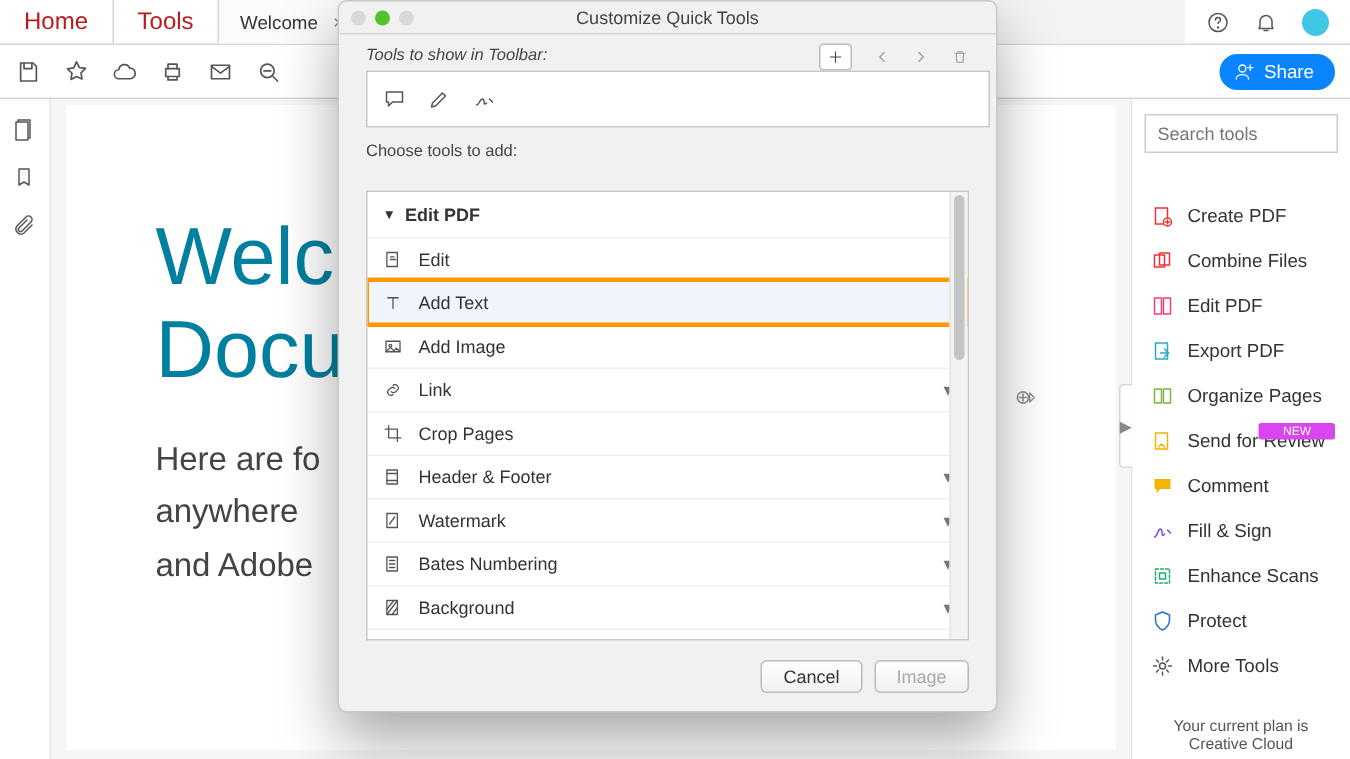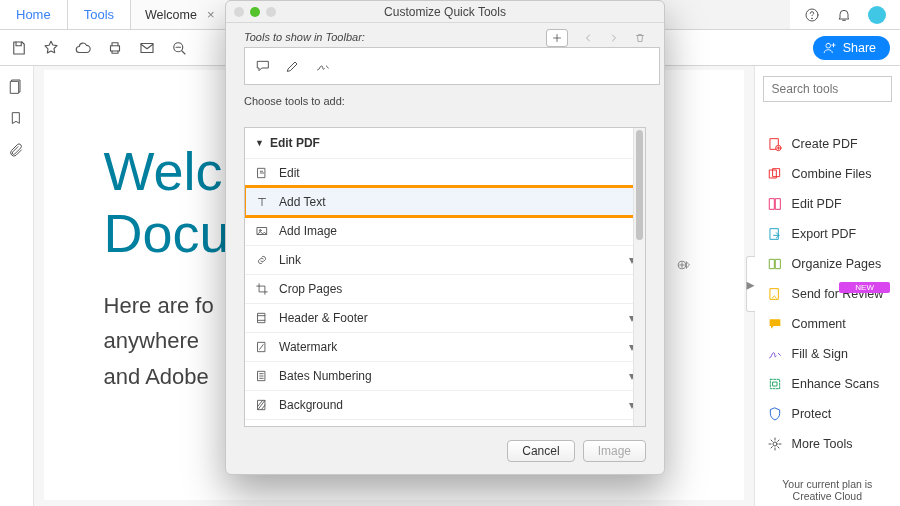--- a/index.html
+++ b/index.html
@@ -1,20 +1,20 @@
 <!DOCTYPE html>
 <html><head>
 <meta charset="utf-8">
 <style>
   * { box-sizing: border-box; margin: 0; padding: 0; font-family: -apple-system, BlinkMacSystemFont, "Segoe UI", Arial, sans-serif; }
   body { width: 900px; height: 506px; overflow: hidden; background: #fff; position: relative; }
 
   
   .topbar { height: 30px; display: flex; align-items: stretch; border-bottom: 1px solid #d6d6d6; background:#fff; }
-  .top-tab { padding: 0 16px; display:flex; align-items:center; font-size:13px; color:#3b82f6; border-right:1px solid #d6d6d6; cursor:pointer; }
+  .top-tab { padding: 0 16px; display:flex; align-items:center; font-size:16px; color:#b91c1c; border-right:1px solid #d6d6d6; cursor:pointer; }
   .doc-tab-area { flex:1; display:flex; align-items:stretch; background:#f3f3f3; }
   .doc-tab { padding:0 14px; display:flex; align-items:center; gap:10px; font-size:12.5px; color:#333; background:#fbfbfb; border-right:1px solid #d6d6d6;}
   .doc-tab .x { font-size:13px; color:#888; cursor:pointer;}
   .top-right { display:flex; align-items:center; gap:16px; padding:0 14px; }
   .top-icon { width:16px; height:16px; color:#555;}
   .avatar { width:18px; height:18px; border-radius:50%; background:#40c7e6;}
 
   
   .toolbar { height:36px; border-bottom:1px solid #d6d6d6; display:flex; align-items:center; padding:0 10px; gap:14px;}
   .tool-icon { width:18px; height:18px; color:#555;}

